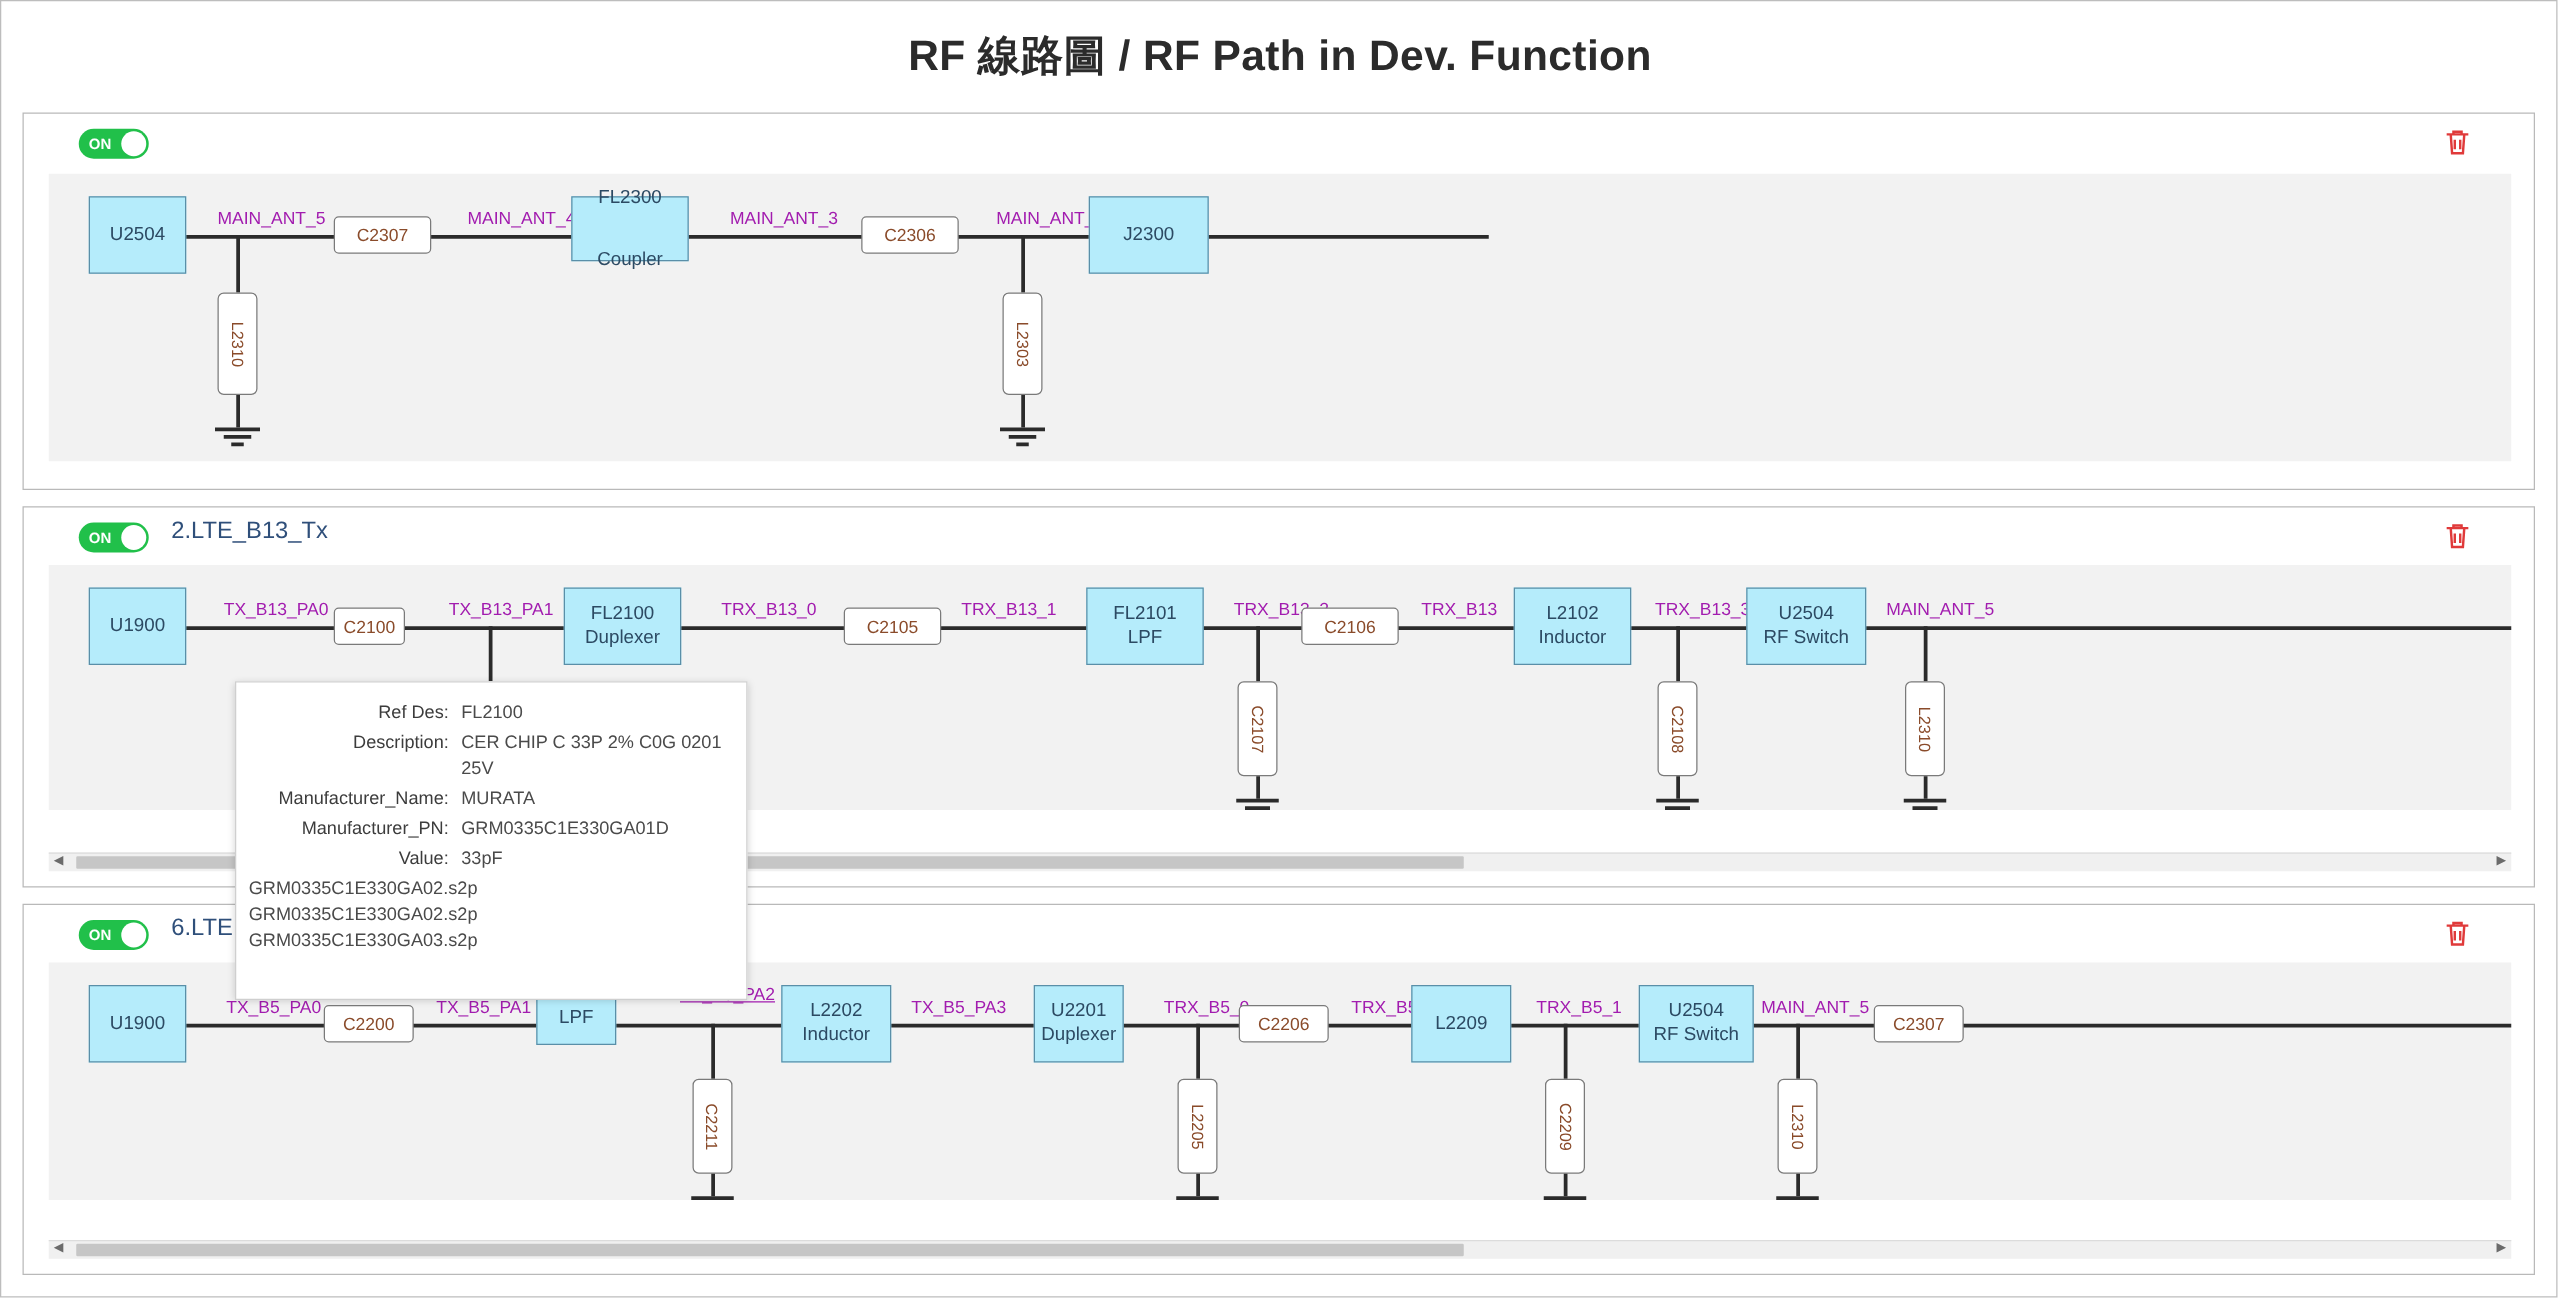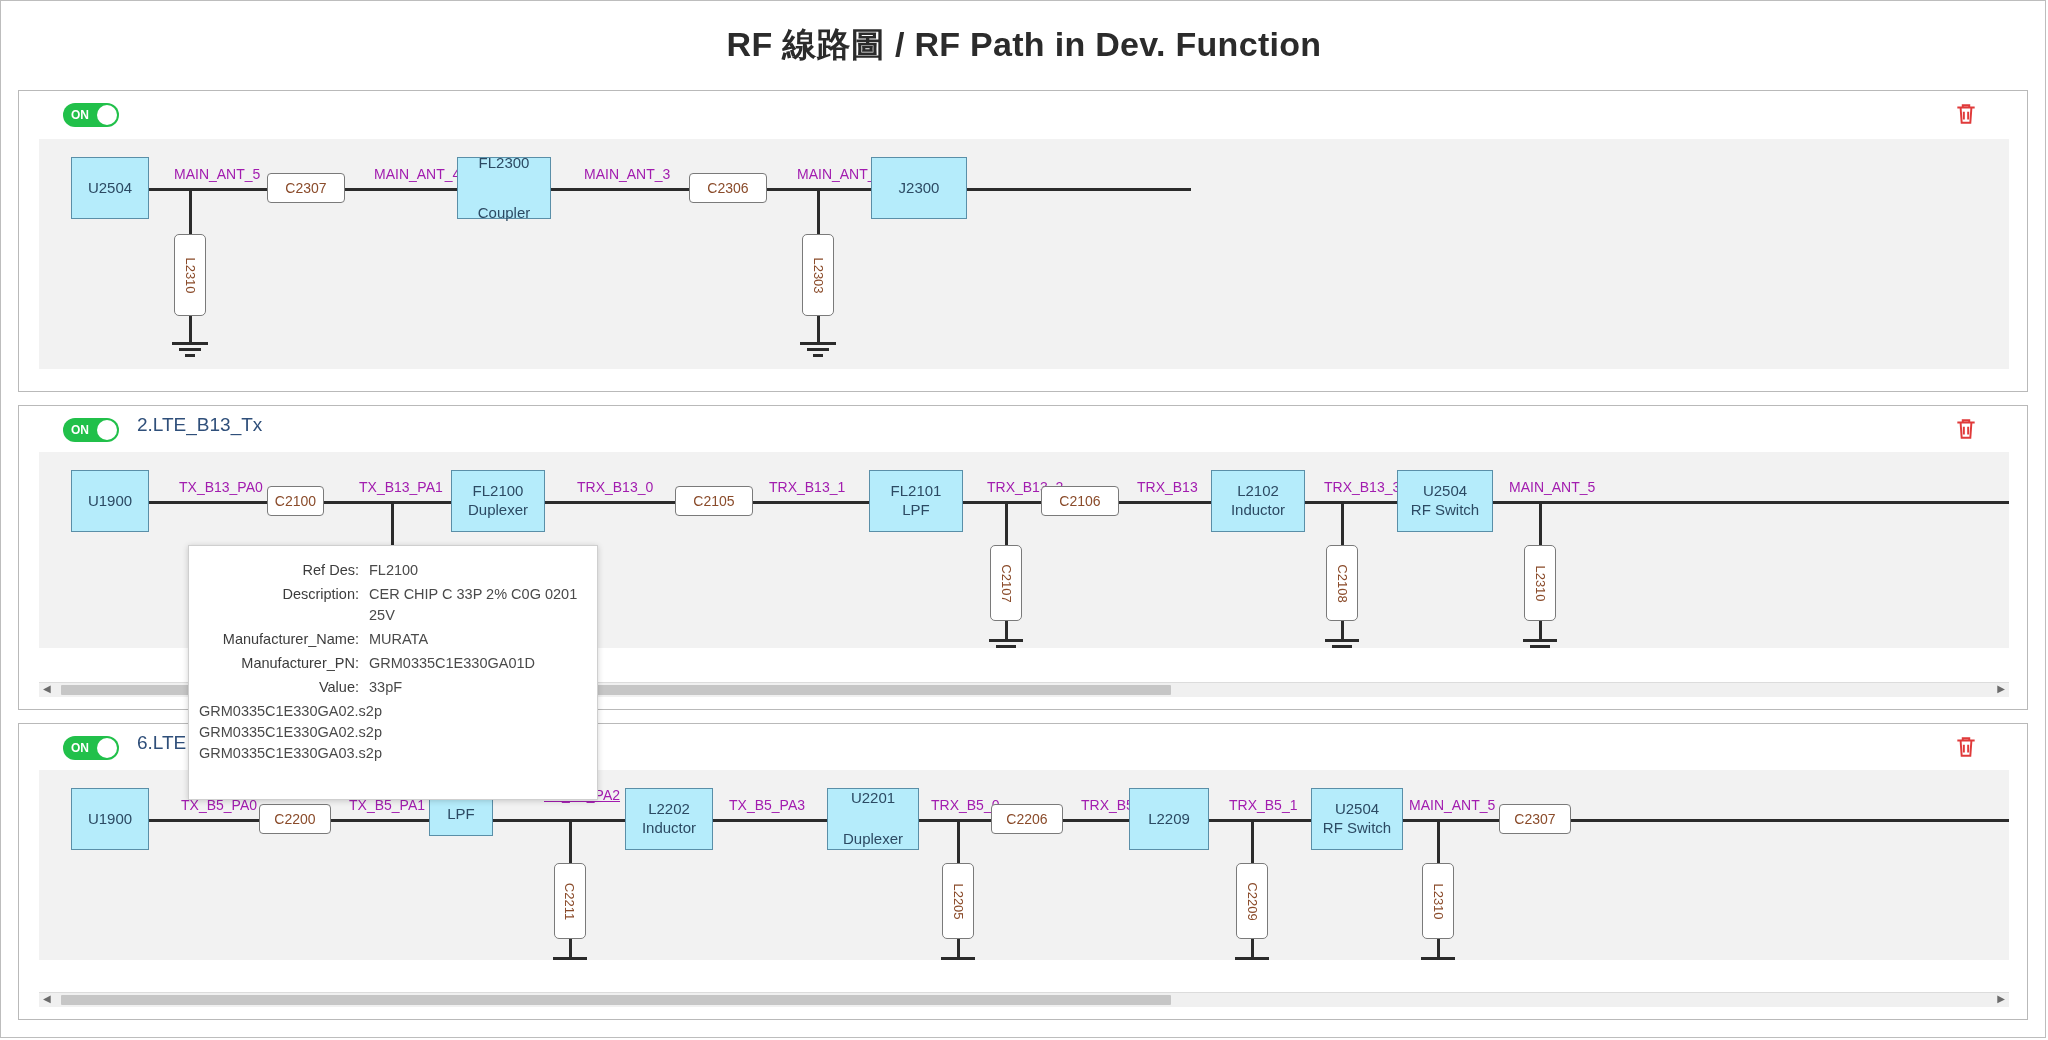--- a/index.html
+++ b/index.html
@@ -158,21 +158,21 @@
     <div class="comp-v" style="left:135px;top:95px;width:32px;height:82px;">
       <span>L2310</span>
     </div>
     <div class="wire v" style="left:150px;top:177px;height:26px;"></div>
     <div class="gnd" style="left:151px;top:203px;">
       <i style="width:36px;top:0;"></i>
         <i style="width:22px;top:6px;"></i>
         <i style="width:10px;top:12px;"></i>
     </div>
 
-    <div class="blk" style="left:418px;top:18px;width:94px;height:62px;gap:31px;">
+    <div class="blk" style="left:418px;top:18px;width:94px;height:52px;gap:31px;">
       <div>FL2300</div>
       <div class="l2">Coupler</div>
     </div>
     <div class="net" style="left:545px;top:27px;">MAIN_ANT_3</div>
 
     <div class="comp" style="left:650px;top:34px;width:78px;height:30px;">
       <span>C2306</span>
     </div>
     <div class="net" style="left:758px;top:27px;">MAIN_ANT_2_2</div>
 
@@ -336,21 +336,21 @@
     <div class="gnd" style="left:531px;top:187px;">
       <i style="width:34px;top:0;"></i>
     </div>
 
     <div class="blk" style="left:586px;top:18px;width:88px;height:62px;">
       <div>L2202</div>
       <div class="l2">Inductor</div>
     </div>
     <div class="net" style="left:690px;top:27px;">TX_B5_PA3</div>
 
-    <div class="blk" style="left:788px;top:18px;width:92px;height:62px;justify-content:space-between;">
+    <div class="blk" style="left:788px;top:18px;width:72px;height:62px;">
       <div>U2201</div>
       <div class="l2">Duplexer</div>
     </div>
     <div class="net" style="left:892px;top:27px;">TRX_B5_0</div>
 
     <div class="wire v" style="left:918px;top:49px;height:44px;"></div>
     <div class="comp-v" style="left:903px;top:93px;width:32px;height:76px;">
       <span>L2205</span>
     </div>
     <div class="wire v" style="left:918px;top:169px;height:18px;"></div>

